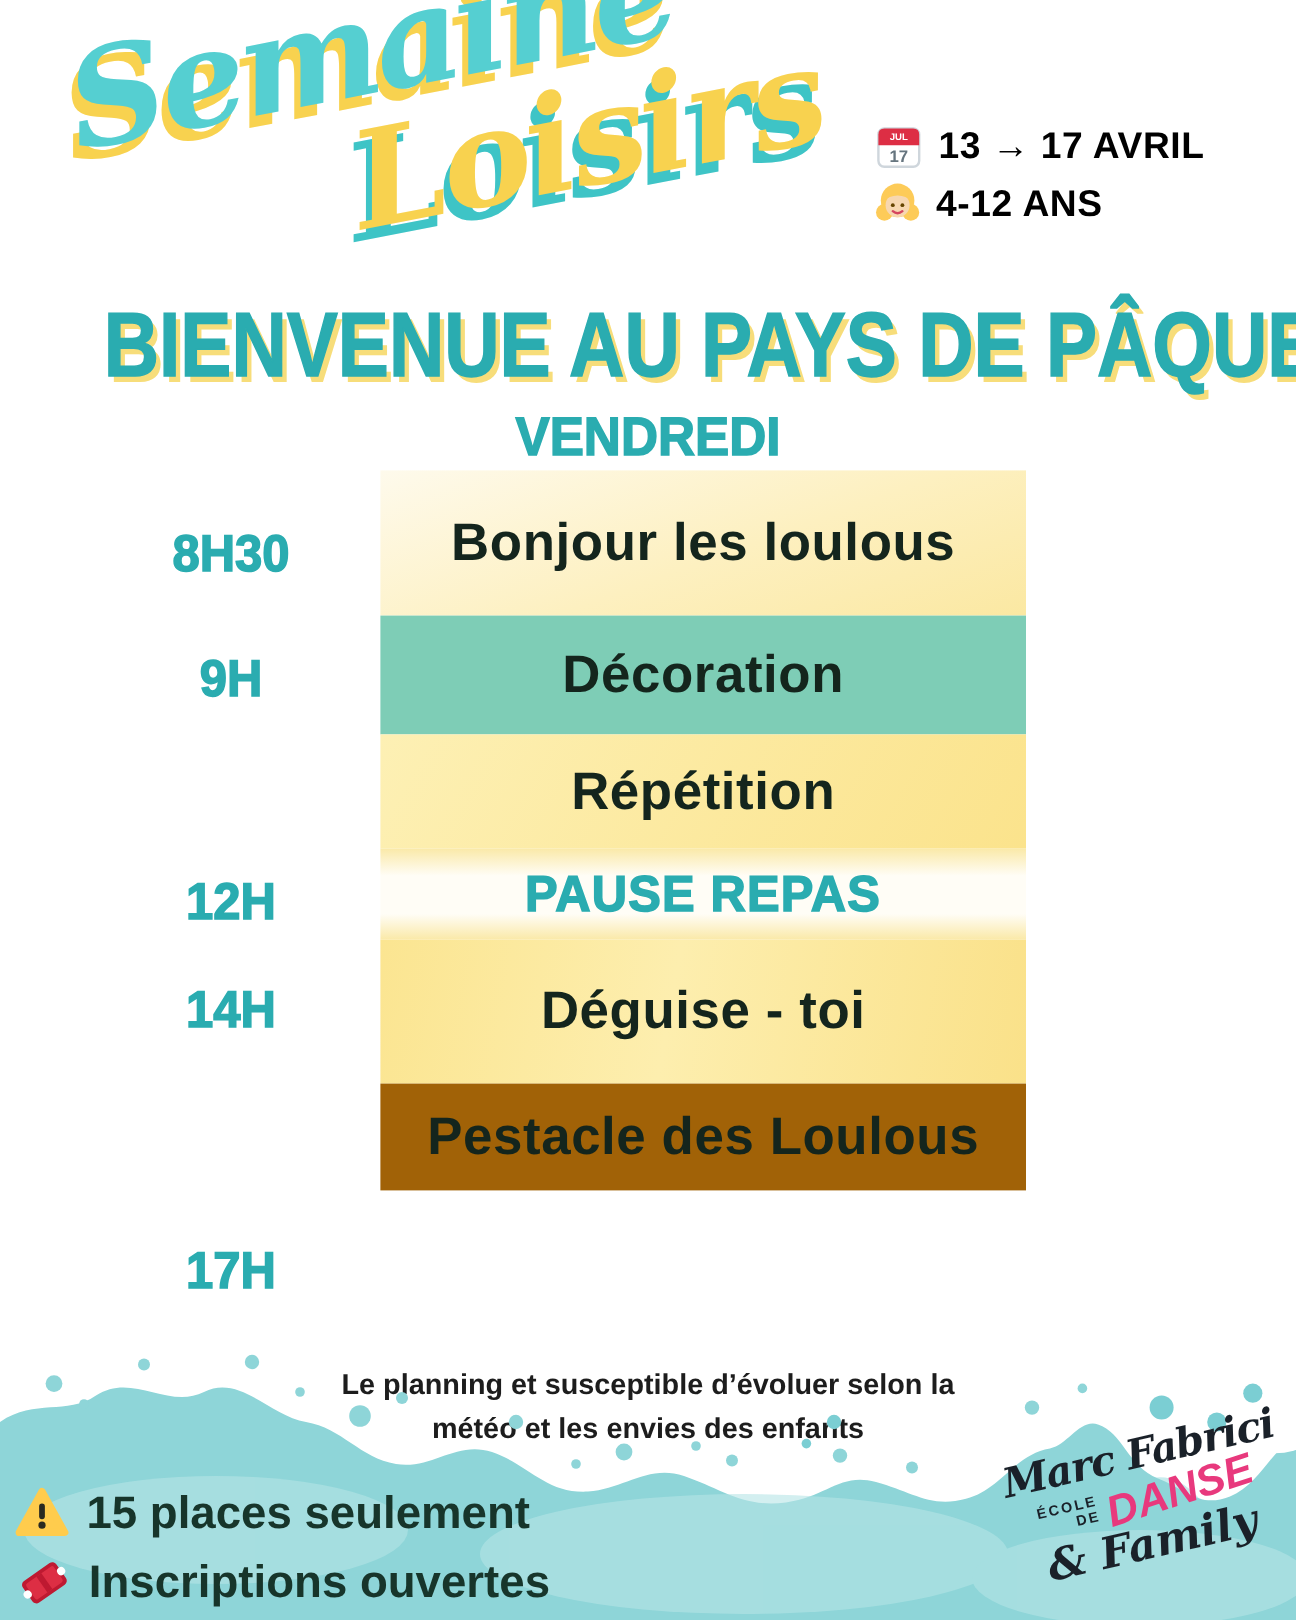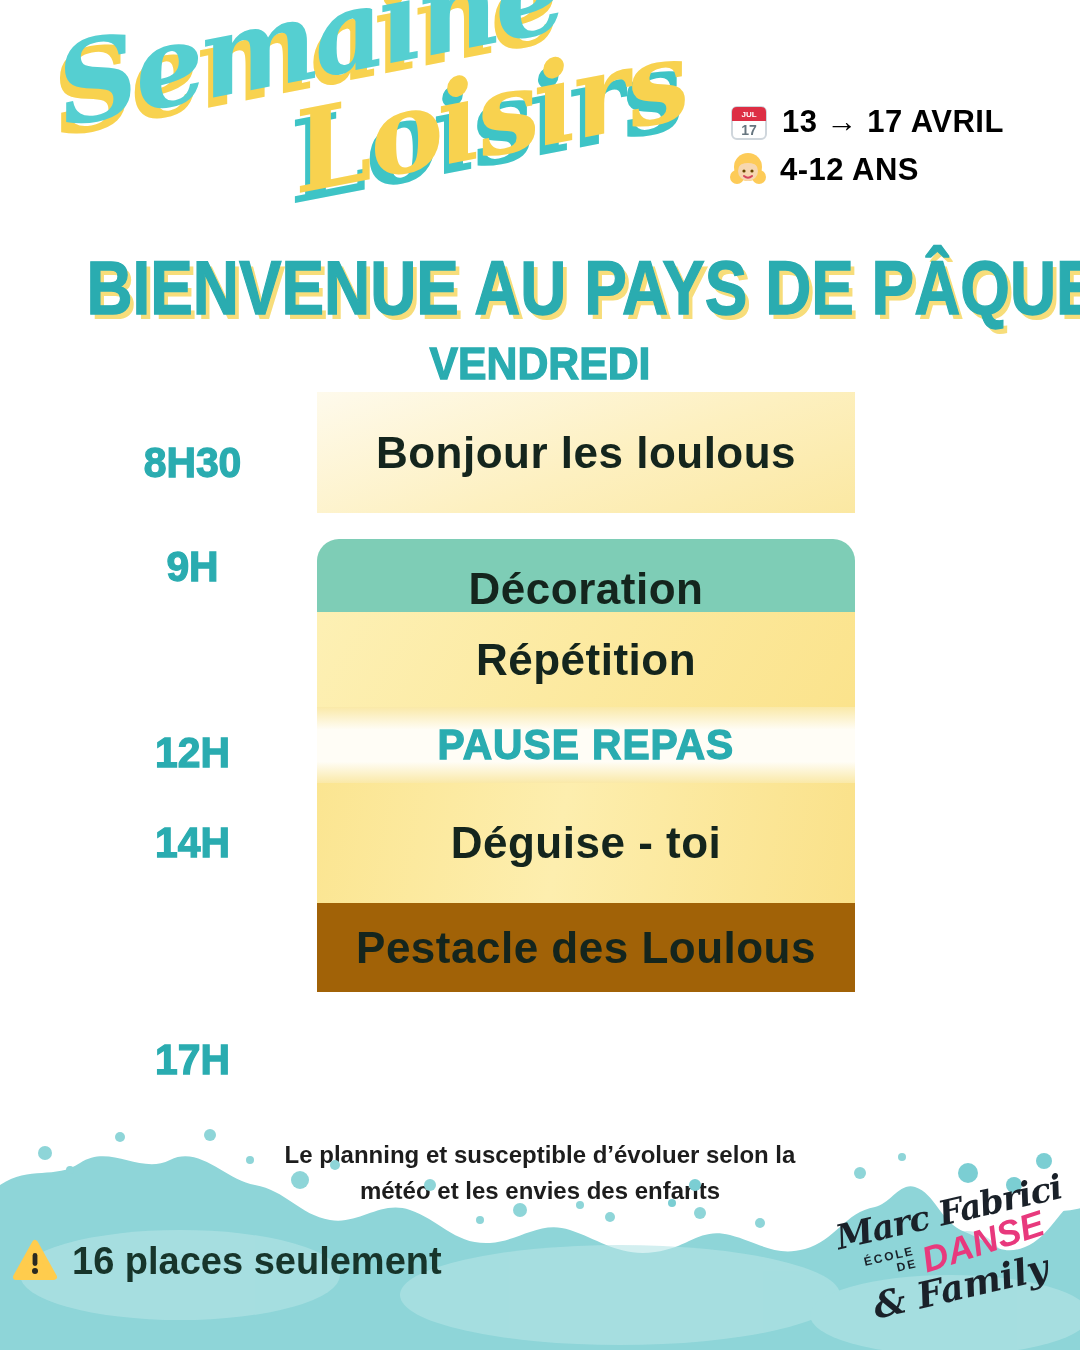--- a/index.html
+++ b/index.html
@@ -42,21 +42,21 @@
     position:absolute;left:0;top:338px;width:1080px;text-align:center;
     font-size:45px;transform:scaleX(.95);
   }
   
   .row{
     position:absolute;left:273px;width:538px;
     display:flex;align-items:center;justify-content:center;
     font-size:44px;font-weight:bold;color:#14251d;letter-spacing:.5px;margin-left:44px;
   }
   .row.r1{top:392px;height:121px;background:linear-gradient(160deg,#fefaec 0%,#fdf0c0 55%,#fbe8a2 100%);}
-  .row.r2{top:539px;height:99px;background:#7ecdb6;border-radius:22px;}
+  .row.r2{top:513px;height:99px;background:#7ecdb6;}
   .row.r3{top:612px;height:95px;background:linear-gradient(120deg,#fdf0b4 0%,#fbe38c 100%);}
   .row.r4{top:707px;height:76px;background:linear-gradient(180deg,#fae9a8 0%,#fffdf6 30%,#fffdf6 72%,#fae9a8 100%);}
   .row.r5{top:783px;height:120px;background:linear-gradient(100deg,#fbe591 0%,#fdeeae 45%,#fae189 100%);}
   .row.r6{top:903px;height:89px;background:#a16207;}
   .row.r7{top:992px;height:113px;background:linear-gradient(175deg,#fbe8a4 0%,#fdf4d4 45%,#fefcf5 100%);}
   .row .pause-label{
     font-size:42px;color:#2aacb0;-webkit-text-stroke:1.3px currentColor;
     transform:scaleX(.97);letter-spacing:1px;
   }
   .time{
@@ -187,21 +187,33 @@
         <circle cx="672" cy="78" r="4"></circle>
     </g>
   </svg>
 
   <div class="foot-item foot-1">
     <svg class="emoji-svg" width="46" height="46" viewBox="0 0 46 46">
       <path d="M23 5 L42 39 L4 39 Z" fill="#ffcc4d" stroke="#ffcc4d" stroke-width="6" stroke-linejoin="round"></path>
       <rect x="20.6" y="15" width="4.8" height="13" rx="2.4" fill="#2a2a21"></rect>
       <circle cx="23" cy="33" r="3" fill="#2a2a21"></circle>
     </svg>
-    <span class="txt">16 places seulement</span>
+    <span class="txt">15 places seulement</span>
+  </div>
+  <div class="foot-item foot-2">
+    <svg class="emoji-svg" width="46" height="46" viewBox="0 0 46 46">
+      <g transform="rotate(-35 23 23)">
+        <rect x="6" y="12" width="34" height="22" rx="4" fill="#be1931"></rect>
+        <rect x="9" y="15" width="28" height="16" rx="2" fill="#dd2e44"></rect>
+        <rect x="20.5" y="15" width="5" height="16" fill="#be1931"></rect>
+        <circle cx="6" cy="23" r="3.4" fill="#ffffff"></circle>
+        <circle cx="40" cy="23" r="3.4" fill="#ffffff"></circle>
+      </g>
+    </svg>
+    <span class="txt">Inscriptions ouvertes</span>
   </div>
 
   <div class="brand">
     <div class="brand-name script">Marc Fabrici</div>
     <div class="brand-mid">
       <span class="brand-school">ÉCOLE DE</span>
       <span class="brand-danse" style="color:#e8397d">DANSE</span>
     </div>
     <div class="brand-family script">&amp; Family</div>
   </div>

